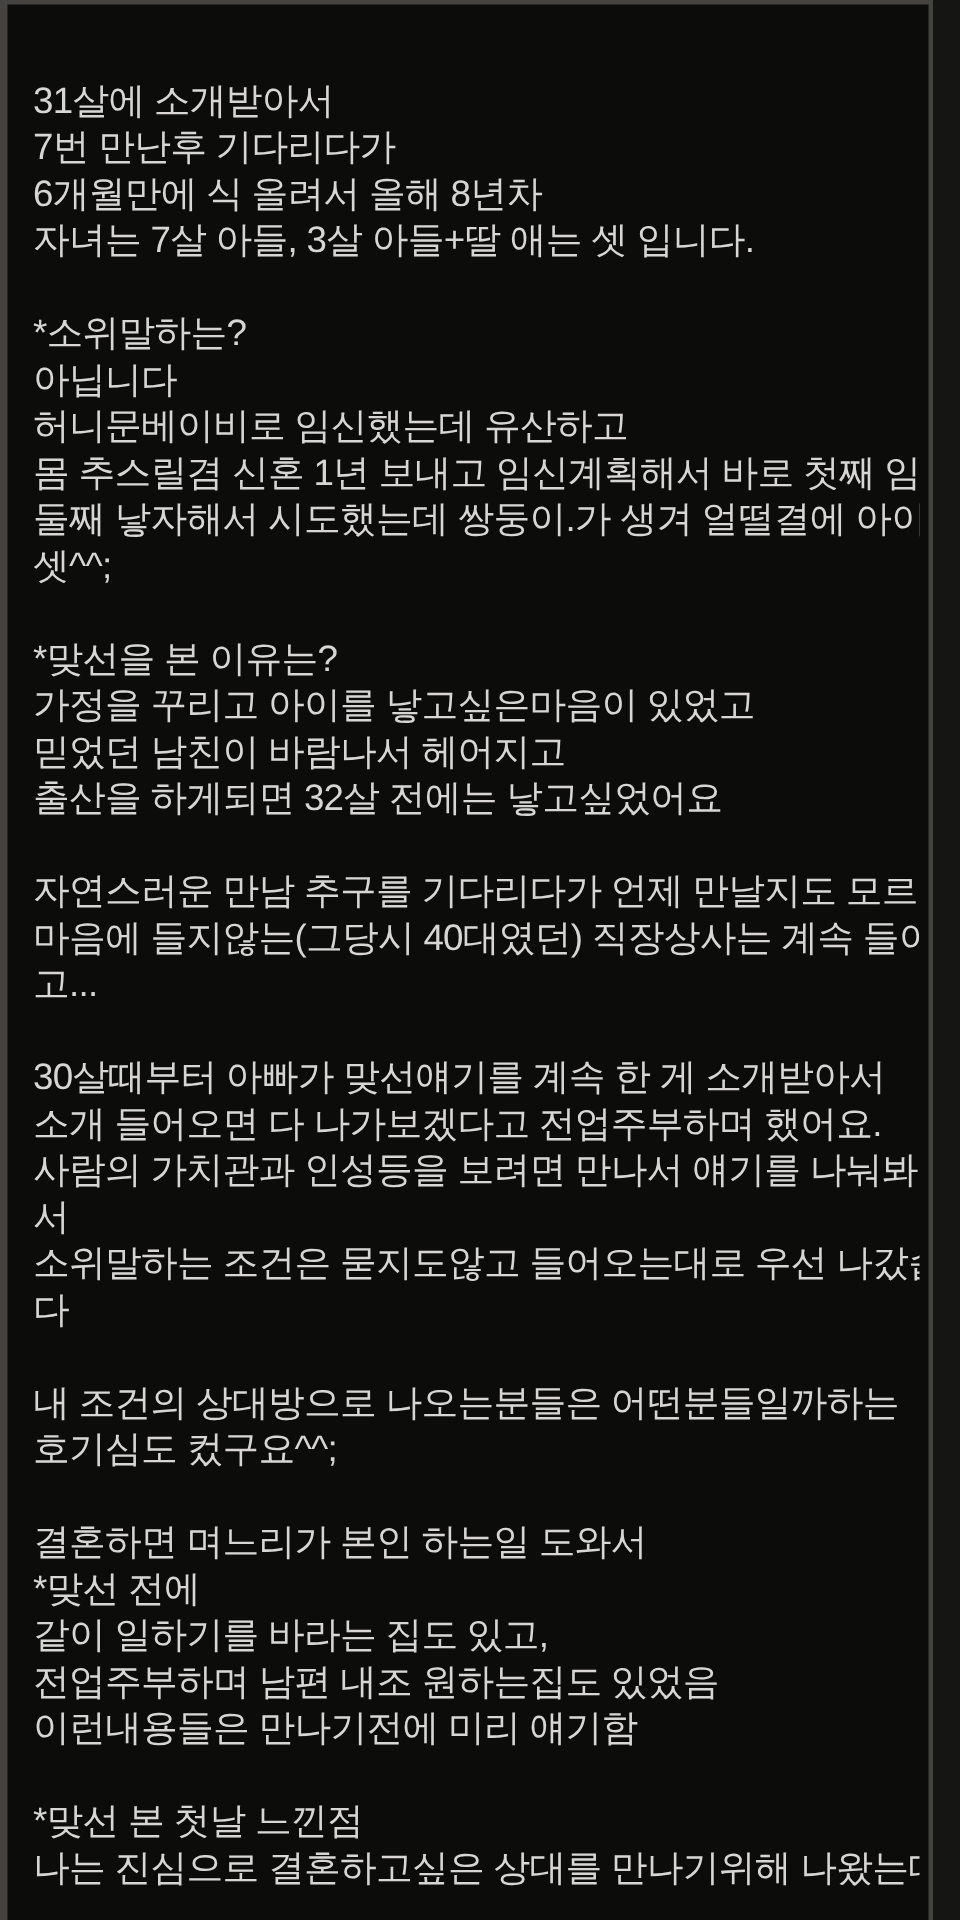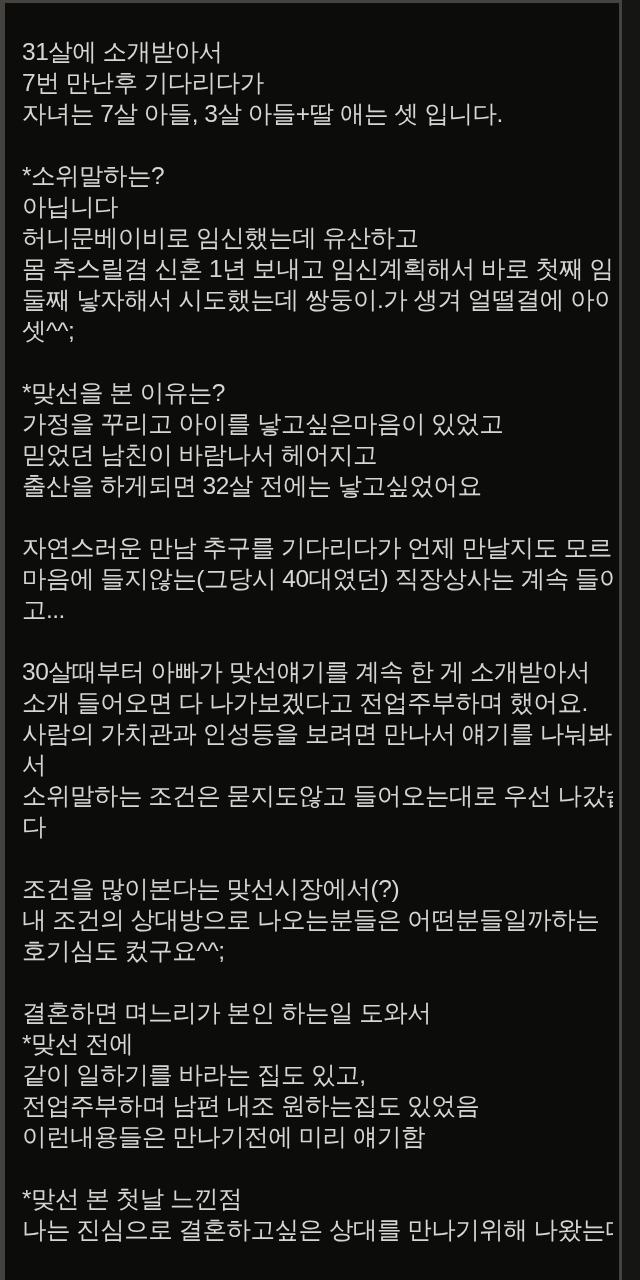--- a/index.html
+++ b/index.html
@@ -33,40 +33,41 @@
   .post-text {
     padding: 33px 6px 0 17px;
     font-family: "Liberation Sans", "DejaVu Sans", sans-serif;
     font-size: 24.5px;
     line-height: 31px;
     font-weight: 500;
     color: #d7d6d4;
     letter-spacing: -0.5px;
   }
   .para {
-    margin: 0 0 31px 0;
+    margin: 16px 0 31px 0;
   }
   .para:last-child {
     margin-bottom: 0;
   }
   .line {
     min-height: 31px;
     white-space: nowrap;
     overflow: hidden;
   }
 </style>
 </head>
 <body>
 
 <div class="screen" style="background: rgb(21, 21, 20);">
   <div class="post-card" style="background: rgb(12, 12, 11); border-color: rgb(69, 67, 64);">
     <div class="post-text" id="post-text" style="color: rgb(215, 214, 212);">
         <div class="para">
           <div class="line">31살에 소개받아서</div>
           <div class="line">7번 만난후 기다리다가</div>
+          <div class="line">6개월만에 식 올려서 올해 8년차</div>
           <div class="line">자녀는 7살 아들, 3살 아들+딸 애는 셋 입니다.</div>
         </div>
         <div class="para">
           <div class="line">*소위말하는?</div>
           <div class="line">아닙니다</div>
           <div class="line">허니문베이비로 임신했는데 유산하고</div>
           <div class="line">몸 추스릴겸 신혼 1년 보내고 임신계획해서 바로 첫째 임신.</div>
           <div class="line">둘째 낳자해서 시도했는데 쌍둥이.가 생겨 얼떨결에 아이가</div>
           <div class="line">셋^^;</div>
         </div>
@@ -83,21 +84,20 @@
         </div>
         <div class="para">
           <div class="line">30살때부터 아빠가 맞선얘기를 계속 한 게 소개받아서</div>
           <div class="line">소개 들어오면 다 나가보겠다고 전업주부하며 했어요.</div>
           <div class="line">사람의 가치관과 인성등을 보려면 만나서 얘기를 나눠봐야해</div>
           <div class="line">서</div>
           <div class="line">소위말하는 조건은 묻지도않고 들어오는대로 우선 나갔습니</div>
           <div class="line">다</div>
         </div>
         <div class="para">
-          <div class="line">조건을 많이본다는 맞선시장에서(?)</div>
           <div class="line">내 조건의 상대방으로 나오는분들은 어떤분들일까하는</div>
           <div class="line">호기심도 컸구요^^;</div>
         </div>
         <div class="para">
           <div class="line">결혼하면 며느리가 본인 하는일 도와서</div>
           <div class="line">*맞선 전에</div>
           <div class="line">같이 일하기를 바라는 집도 있고,</div>
           <div class="line">전업주부하며 남편 내조 원하는집도 있었음</div>
           <div class="line">이런내용들은 만나기전에 미리 얘기함</div>
         </div>

